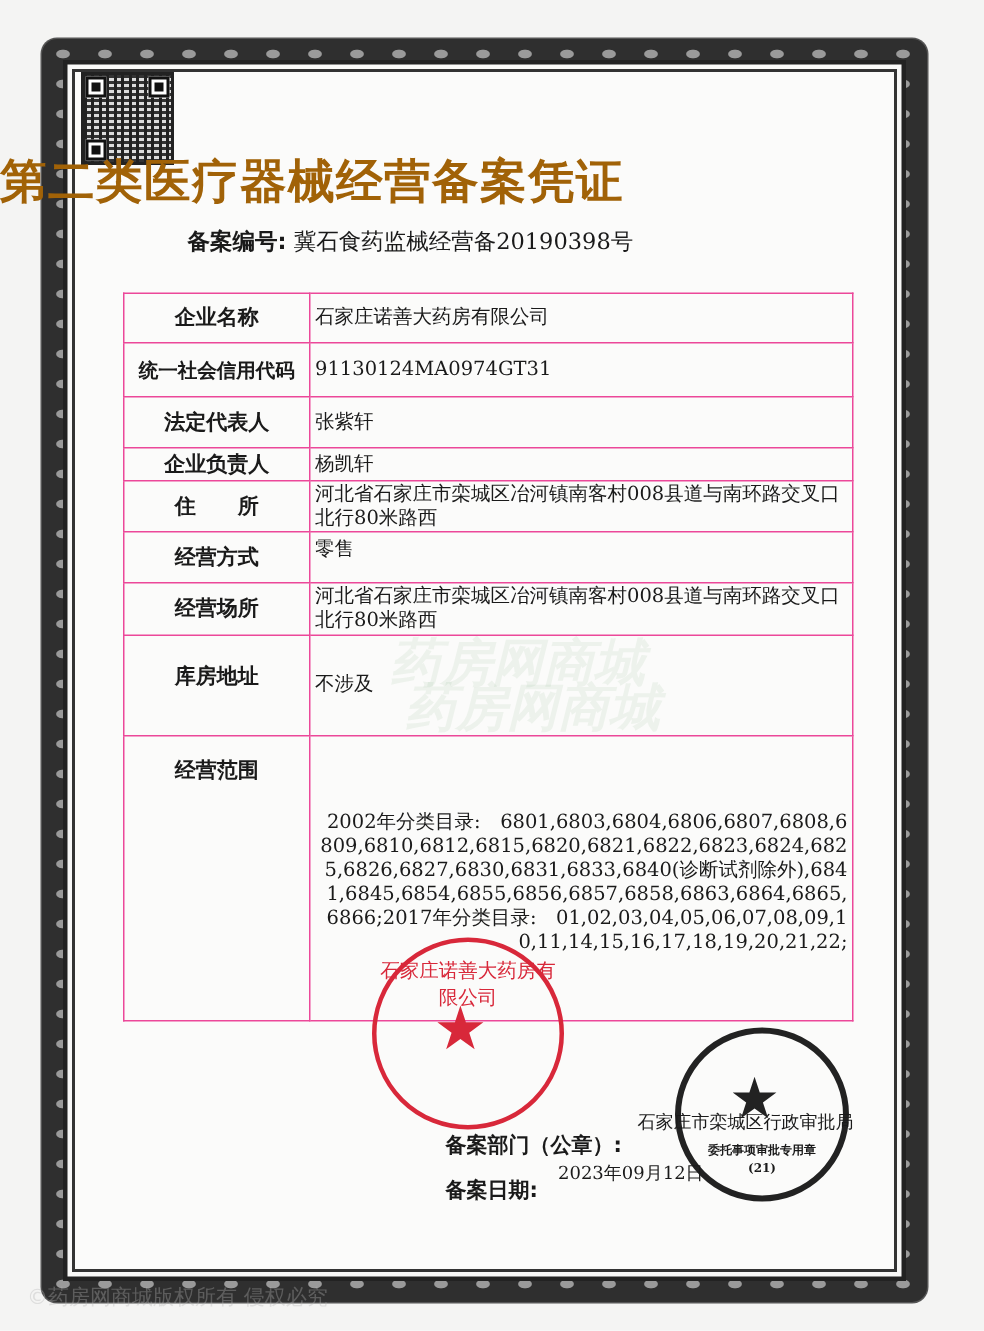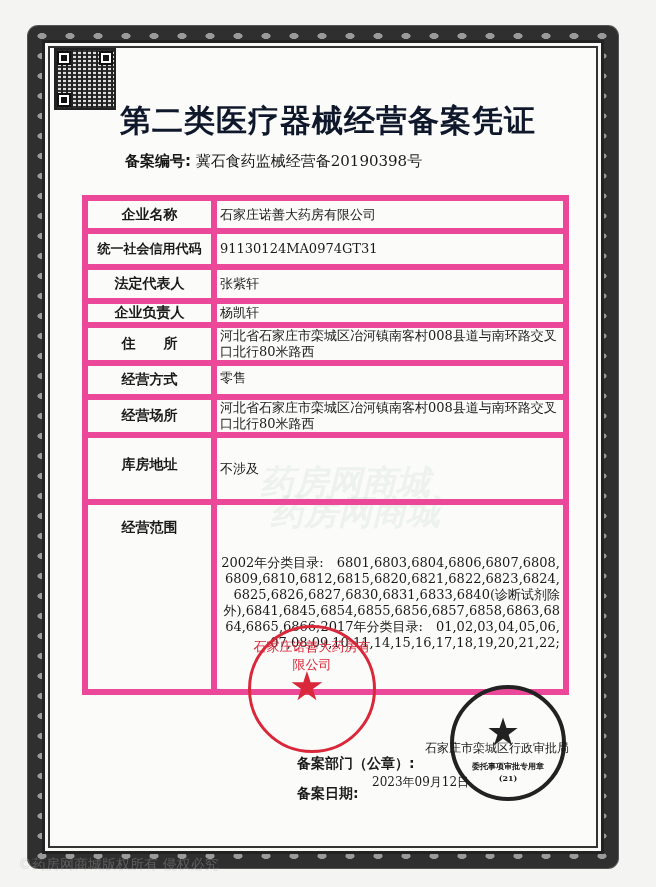--- a/index.html
+++ b/index.html
@@ -29,41 +29,41 @@
     position: absolute; left: 54px; top: 48px; width: 58px; height: 58px;
     background:
       repeating-linear-gradient(90deg, #222 0 2px, transparent 2px 5px),
       repeating-linear-gradient(0deg, #333 0 2px, transparent 2px 4px),
       #ddd;
     border: 2px solid #222;
   }
   .qr .fin { position: absolute; width: 10px; height: 10px; border: 2px solid #111; background: #fff; }
   .qr .fin::after { content: ""; position: absolute; left: 2px; top: 2px; width: 6px; height: 6px; background: #111; }
   .title {
-    position: absolute; left: 0; right: 0; top: 100px; text-align: center;
-    font-size: 31px; font-weight: bold; letter-spacing: 1px; color: #0f172a;
+    position: absolute; left: 0; right: 0; top: 100px; 
+    font-size: 31px; font-weight: bold; letter-spacing: 1px; color: #a16207;
     font-family: "DejaVu Serif", serif;
   }
   .record-no {
     position: absolute; left: 125px; top: 152px; font-size: 15px;
   }
   .record-no .lbl { font-family: "DejaVu Sans", sans-serif; font-weight: bold; margin-top: 28px; }
   table.info {
     position: absolute; left: 82px; top: 195px; width: 487px;
     border-collapse: collapse; font-size: 13px;
   }
-  table.info td { border: 6px solid #ec4899; padding: 0 3px; vertical-align: middle; }
+  table.info td { border: 1px solid #ec4899; padding: 0 3px; vertical-align: middle; }
   table.info td.k {
     width: 117px; text-align: center; font-weight: bold;
     font-family: "DejaVu Sans", sans-serif; font-size: 14px;
   }
   table.info td.v { font-size: 13px; line-height: 16px; }
   .watermark {
     position: absolute; left: 260px; top: 430px; font-size: 34px; color: rgba(120,170,120,0.10);
-    font-family: Liberation Mono, monospace; font-weight: bold; font-style: italic; line-height: 30px; margin-top: 40px;
+    font-family: Liberation Mono, monospace; font-weight: bold; font-style: italic; line-height: 30px;
   }
   .scope-text { font-size: 12px; line-height: 16.5px; word-break: break-all; text-align: right; }
   .stamp {
     position: absolute; border-radius: 50%;
   }
   .stamp-red { left: 248px; top: 625px; width: 122px; height: 122px; border: 3px solid #d8283a; }
   .stamp-red .star { position: absolute; left: 38px; top: 38px; font-size: 40px; color: #d8283a; line-height: 40px; }
   .stamp-red .ring { position: absolute; left: 0; right: 0; top: 10px; text-align: center; color: #d8283a; font-size: 13px; }
   .stamp-black { left: 450px; top: 685px; width: 108px; height: 108px; border: 4px solid #222; }
   .stamp-black .star { position: absolute; left: 32px; top: 24px; font-size: 38px; color: #222; line-height: 38px; }

